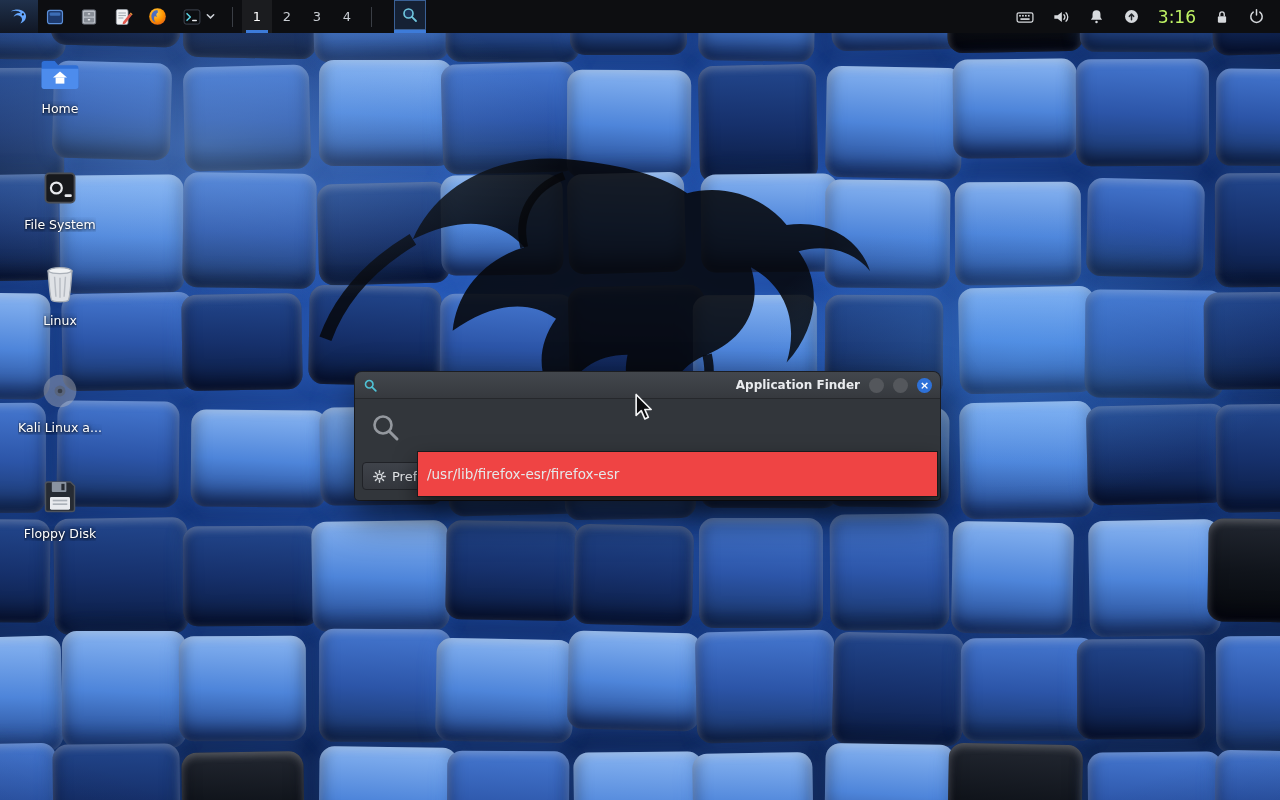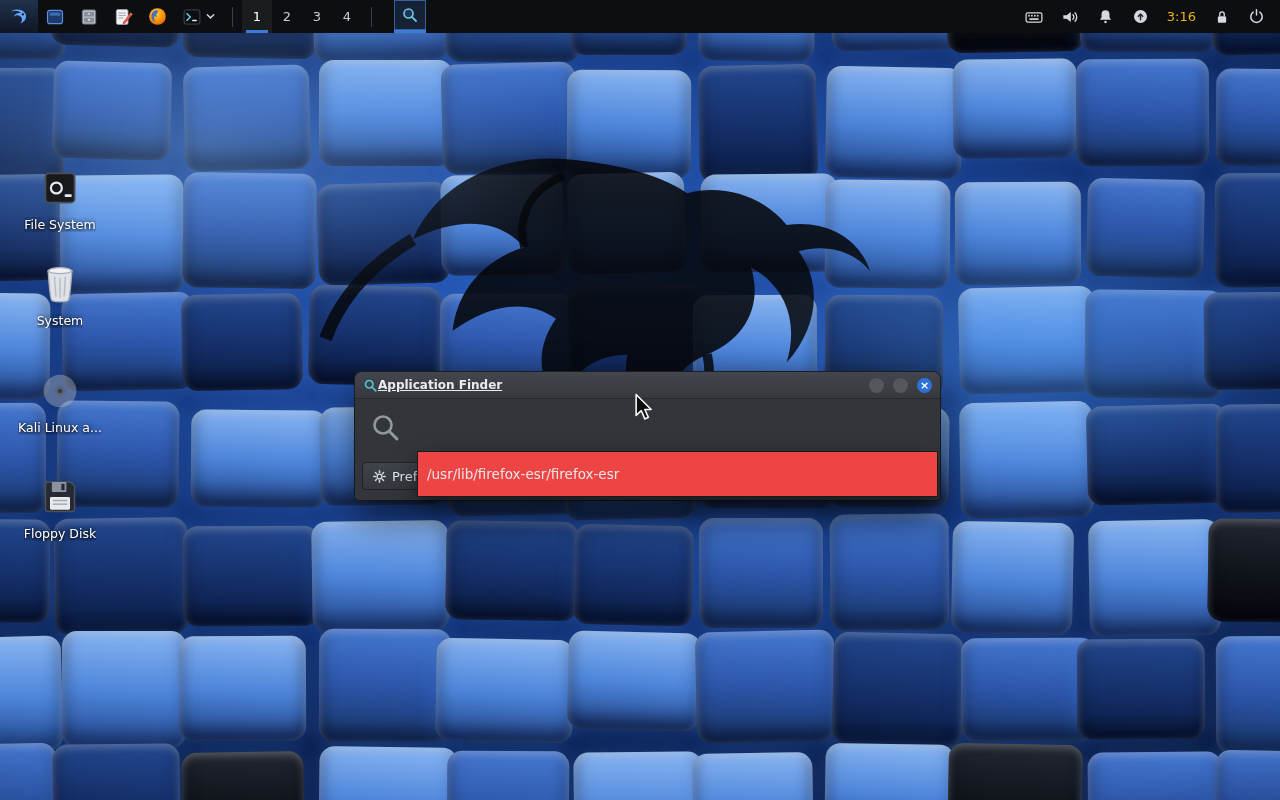--- a/index.html
+++ b/index.html
@@ -30,37 +30,37 @@
   .ws { width:30px; height:33px; display:flex; align-items:center; justify-content:center;
     color:#c9cdd3; font-size:13px; position:relative; }
   .ws.active { color:#fff; background:rgba(255,255,255,.06); }
   .ws.active::after { content:""; position:absolute; bottom:0; left:4px; right:4px;
     height:3px; background:#3d7bd9; }
   .task { margin-left:13px; width:32px; height:33px; display:flex; align-items:center;
     justify-content:center; border-bottom:3px solid #3d7bd9; background:rgba(61,123,217,.18);
     box-shadow:inset 0 0 0 1px rgba(90,150,230,.55); }
   .tray { margin-left:auto; display:flex; align-items:center; gap:4px; padding-right:8px; }
   .tray .p-btn { padding:0 6px; }
-  .clock { color:#eab308; font-size:13px; padding:0 7px; }
+  .clock { color:#bef264; font-size:17px; padding:0 7px; }
 
   
   .dicon { position:absolute; left:2px; width:116px; z-index:2; display:flex;
     flex-direction:column; align-items:center; }
   .dlabel { margin-top:9px; color:#fff; font-size:12.5px; white-space:nowrap;
     max-width:112px; overflow:hidden; text-overflow:ellipsis;
     text-shadow:0 1px 3px rgba(0,0,0,.95), 0 0 6px rgba(0,0,0,.7); }
 
   
   .finder { position:absolute; left:355px; top:372px; width:585px; height:128px; z-index:20;
     border-radius:7px 7px 4px 4px; background:#32363b;
     box-shadow:0 16px 38px rgba(0,0,0,.6), 0 0 0 1px #202227; }
   .f-title { height:27px; display:flex; align-items:center; padding:0 8px;
     background:linear-gradient(#43474d,#36393e); border-radius:7px 7px 0 0;
     border-bottom:1px solid #26282c; }
-  .f-title-text { flex:1; text-align:left; color:#e9ebee; font-size:12px; font-weight:bold;text-decoration:underline; }
+  .f-title-text { flex:1; text-align:right; color:#e9ebee; font-size:12px; font-weight:bold; }
   .f-circle { width:15px; height:15px; border-radius:50%; background:#54575c; margin-left:9px;
     display:flex; align-items:center; justify-content:center; }
   .f-close { background:#2e71d8; color:#fff; font-size:11px; font-weight:bold; line-height:1; }
   .f-body { position:relative; height:100px; }
   .f-glyph { position:absolute; left:15px; top:13px; }
   .f-entry { position:absolute; left:62px; top:18px; width:510px; height:30px;
     background:#1d2023; border:2px solid #3d7bd9; border-radius:4px; display:flex;
     align-items:center; padding:0 26px 0 9px; color:#f2f3f5; font-size:13.5px; }
   .caret { display:inline-block; width:1px; height:16px; background:#e9ebf0; margin-left:1px; }
   .entry-arrow { position:absolute; right:7px; top:6px; }
@@ -311,37 +311,46 @@
       </div>
       <div class="p-btn">
         <svg width="19" height="19" viewBox="0 0 24 24">
           <path d="M7.8 6.5a7.2 7.2 0 1 0 8.4 0" stroke="#d6d9dd" stroke-width="1.9" fill="none" stroke-linecap="round"></path>
           <line x1="12" y1="3.5" x2="12" y2="10" stroke="#d6d9dd" stroke-width="1.9" stroke-linecap="round"></line>
         </svg>
       </div>
     </div>
   </div>
 
+  <div class="dicon" style="top:56px;">
+    <svg width="42" height="36" viewBox="0 0 48 40">
+      <path d="M3 8 a3 3 0 0 1 3-3 h12 l4 5 h20 a3 3 0 0 1 3 3 v21 a3 3 0 0 1-3 3 H6 a3 3 0 0 1-3-3 Z" fill="#2f6fd6"></path>
+      <path d="M3 14 h42 v20 a3 3 0 0 1-3 3 H6 a3 3 0 0 1-3-3 Z" fill="#4d8ced"></path>
+      <polygon points="24,17 32,24 16,24" fill="#fff"></polygon>
+      <rect x="19" y="24" width="10" height="7" fill="#fff"></rect>
+    </svg>
+    <span class="dlabel">Home</span>
+  </div>
 
   <div class="dicon" style="top:168px;">
     <svg width="40" height="40" viewBox="0 0 44 44">
       <rect x="6" y="6" width="32" height="32" rx="4" fill="#17191d" stroke="#4a4e55" stroke-width="2"></rect>
       <circle cx="18" cy="22" r="6" stroke="#e8eaee" stroke-width="2.4" fill="none"></circle>
       <rect x="27" y="29" width="8" height="3" rx="1.5" fill="#e8eaee"></rect>
     </svg>
     <span class="dlabel">File System</span>
   </div>
 
   <div class="dicon" style="top:264px;">
     <svg width="38" height="40" viewBox="0 0 40 44">
       <ellipse cx="20" cy="8" rx="13" ry="4" fill="#f0f2f4" stroke="#aab0b8" stroke-width="1.5"></ellipse>
       <path d="M7 8 C7 8 9 38 11 40 C13 42 27 42 29 40 C31 38 33 8 33 8 C28 11.5 12 11.5 7 8 Z" fill="#dfe2e6" stroke="#aab0b8" stroke-width="1.5"></path>
       <path d="M14 14 l1.5 22 M20 15 v22 M26 14 l-1.5 22" stroke="#b8bdc4" stroke-width="1.6" fill="none"></path>
     </svg>
-    <span class="dlabel">System</span>
+    <span class="dlabel">Linux</span>
   </div>
 
   <div class="dicon" style="top:477px;">
     <svg width="40" height="40" viewBox="0 0 44 44">
       <path d="M6 8 a2.5 2.5 0 0 1 2.5-2.5 h25 L38 10 v25.5 a2.5 2.5 0 0 1-2.5 2.5 h-27 A2.5 2.5 0 0 1 6 35.5 Z" fill="#262b33" stroke="#4c525c" stroke-width="1.6"></path>
       <rect x="13" y="5.5" width="16" height="11" rx="1" fill="#8a93a0"></rect>
       <rect x="23.5" y="7.5" width="3.5" height="7" fill="#262b33"></rect>
       <rect x="11" y="22" width="22" height="14" rx="1.5" fill="#e8eaee"></rect>
       <rect x="14" y="25" width="16" height="1.8" fill="#aab0b8"></rect>
       <rect x="14" y="29" width="16" height="1.8" fill="#aab0b8"></rect>

